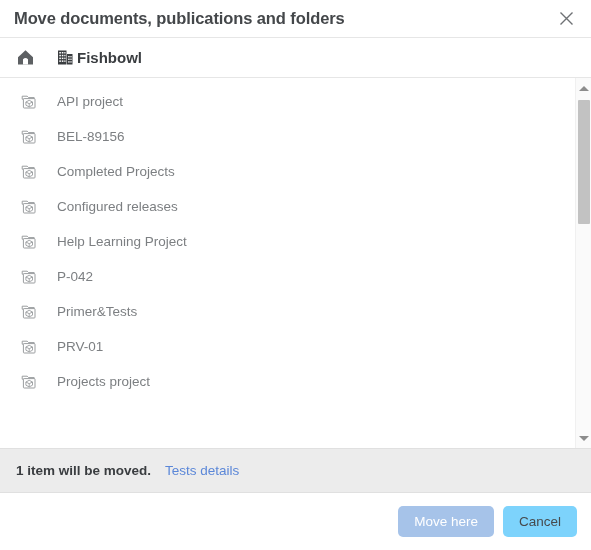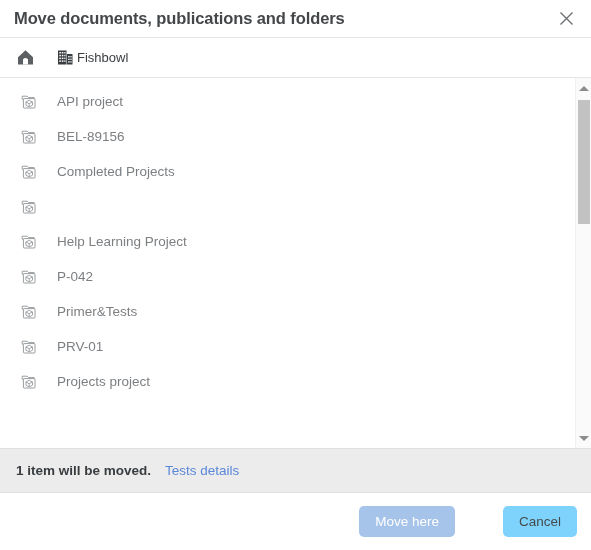--- a/index.html
+++ b/index.html
@@ -75,22 +75,22 @@
   }
   .crumb-home { margin-right: 19px; }
   .crumb-icon {
     display: flex;
     align-items: center;
     justify-content: center;
     flex: 0 0 auto;
   }
   .crumb-icon svg { display: block; }
   .crumb-label {
-    font-size: 13px;
-    font-weight: normal;
+    font-size: 15px;
+    font-weight: bold;
     color: #3a3d40;
     margin-left: 3px;
     line-height: 1;
   }
 
   
   .list-wrap {
     position: relative;
     flex: 1 1 auto;
     min-height: 0;
@@ -198,21 +198,20 @@
   
   .footer {
     flex: 0 0 57px;
     height: 57px;
     background: #ffffff;
     display: flex;
     align-items: center;
     justify-content: flex-end;
     padding: 0 14px;
     box-sizing: border-box;
-    gap: 39px;
   }
   .btn {
     height: 31px;
     border: none;
     border-radius: 5px;
     font-family: "Liberation Sans", sans-serif;
     font-size: 13.5px;
     cursor: pointer;
     padding: 0 16px;
     line-height: 1;
@@ -320,20 +319,21 @@
         </div>
         <div class="list-item">
           <span class="item-icon">
             <svg width="19" height="19" viewBox="0 0 19 19" aria-hidden="true">
               <path d="M2.2 4.2 L7.2 4.2 L8.6 5.6 L14.2 5.6 L14.2 7.2 L2.2 7.2 Z" fill="none" stroke="#9a9d9f" stroke-width="1"></path>
               <rect x="3.4" y="6.6" width="11.6" height="9.4" rx="0.8" fill="#ffffff" stroke="#9a9d9f" stroke-width="1"></rect>
               <path d="M9.2 8.3 L12.5 10.0 L12.5 13.2 L9.2 14.9 L5.9 13.2 L5.9 10.0 Z" fill="none" stroke="#9a9d9f" stroke-width="0.9"></path>
               <path d="M5.9 10.0 L9.2 11.7 L12.5 10.0 M9.2 11.7 L9.2 14.9" fill="none" stroke="#9a9d9f" stroke-width="0.9"></path>
             </svg>
           </span>
+          <span class="item-label">Configured releases</span>
         </div>
         <div class="list-item">
           <span class="item-icon">
             <svg width="19" height="19" viewBox="0 0 19 19" aria-hidden="true">
               <path d="M2.2 4.2 L7.2 4.2 L8.6 5.6 L14.2 5.6 L14.2 7.2 L2.2 7.2 Z" fill="none" stroke="#9a9d9f" stroke-width="1"></path>
               <rect x="3.4" y="6.6" width="11.6" height="9.4" rx="0.8" fill="#ffffff" stroke="#9a9d9f" stroke-width="1"></rect>
               <path d="M9.2 8.3 L12.5 10.0 L12.5 13.2 L9.2 14.9 L5.9 13.2 L5.9 10.0 Z" fill="none" stroke="#9a9d9f" stroke-width="0.9"></path>
               <path d="M5.9 10.0 L9.2 11.7 L12.5 10.0 M9.2 11.7 L9.2 14.9" fill="none" stroke="#9a9d9f" stroke-width="0.9"></path>
             </svg>
           </span>

